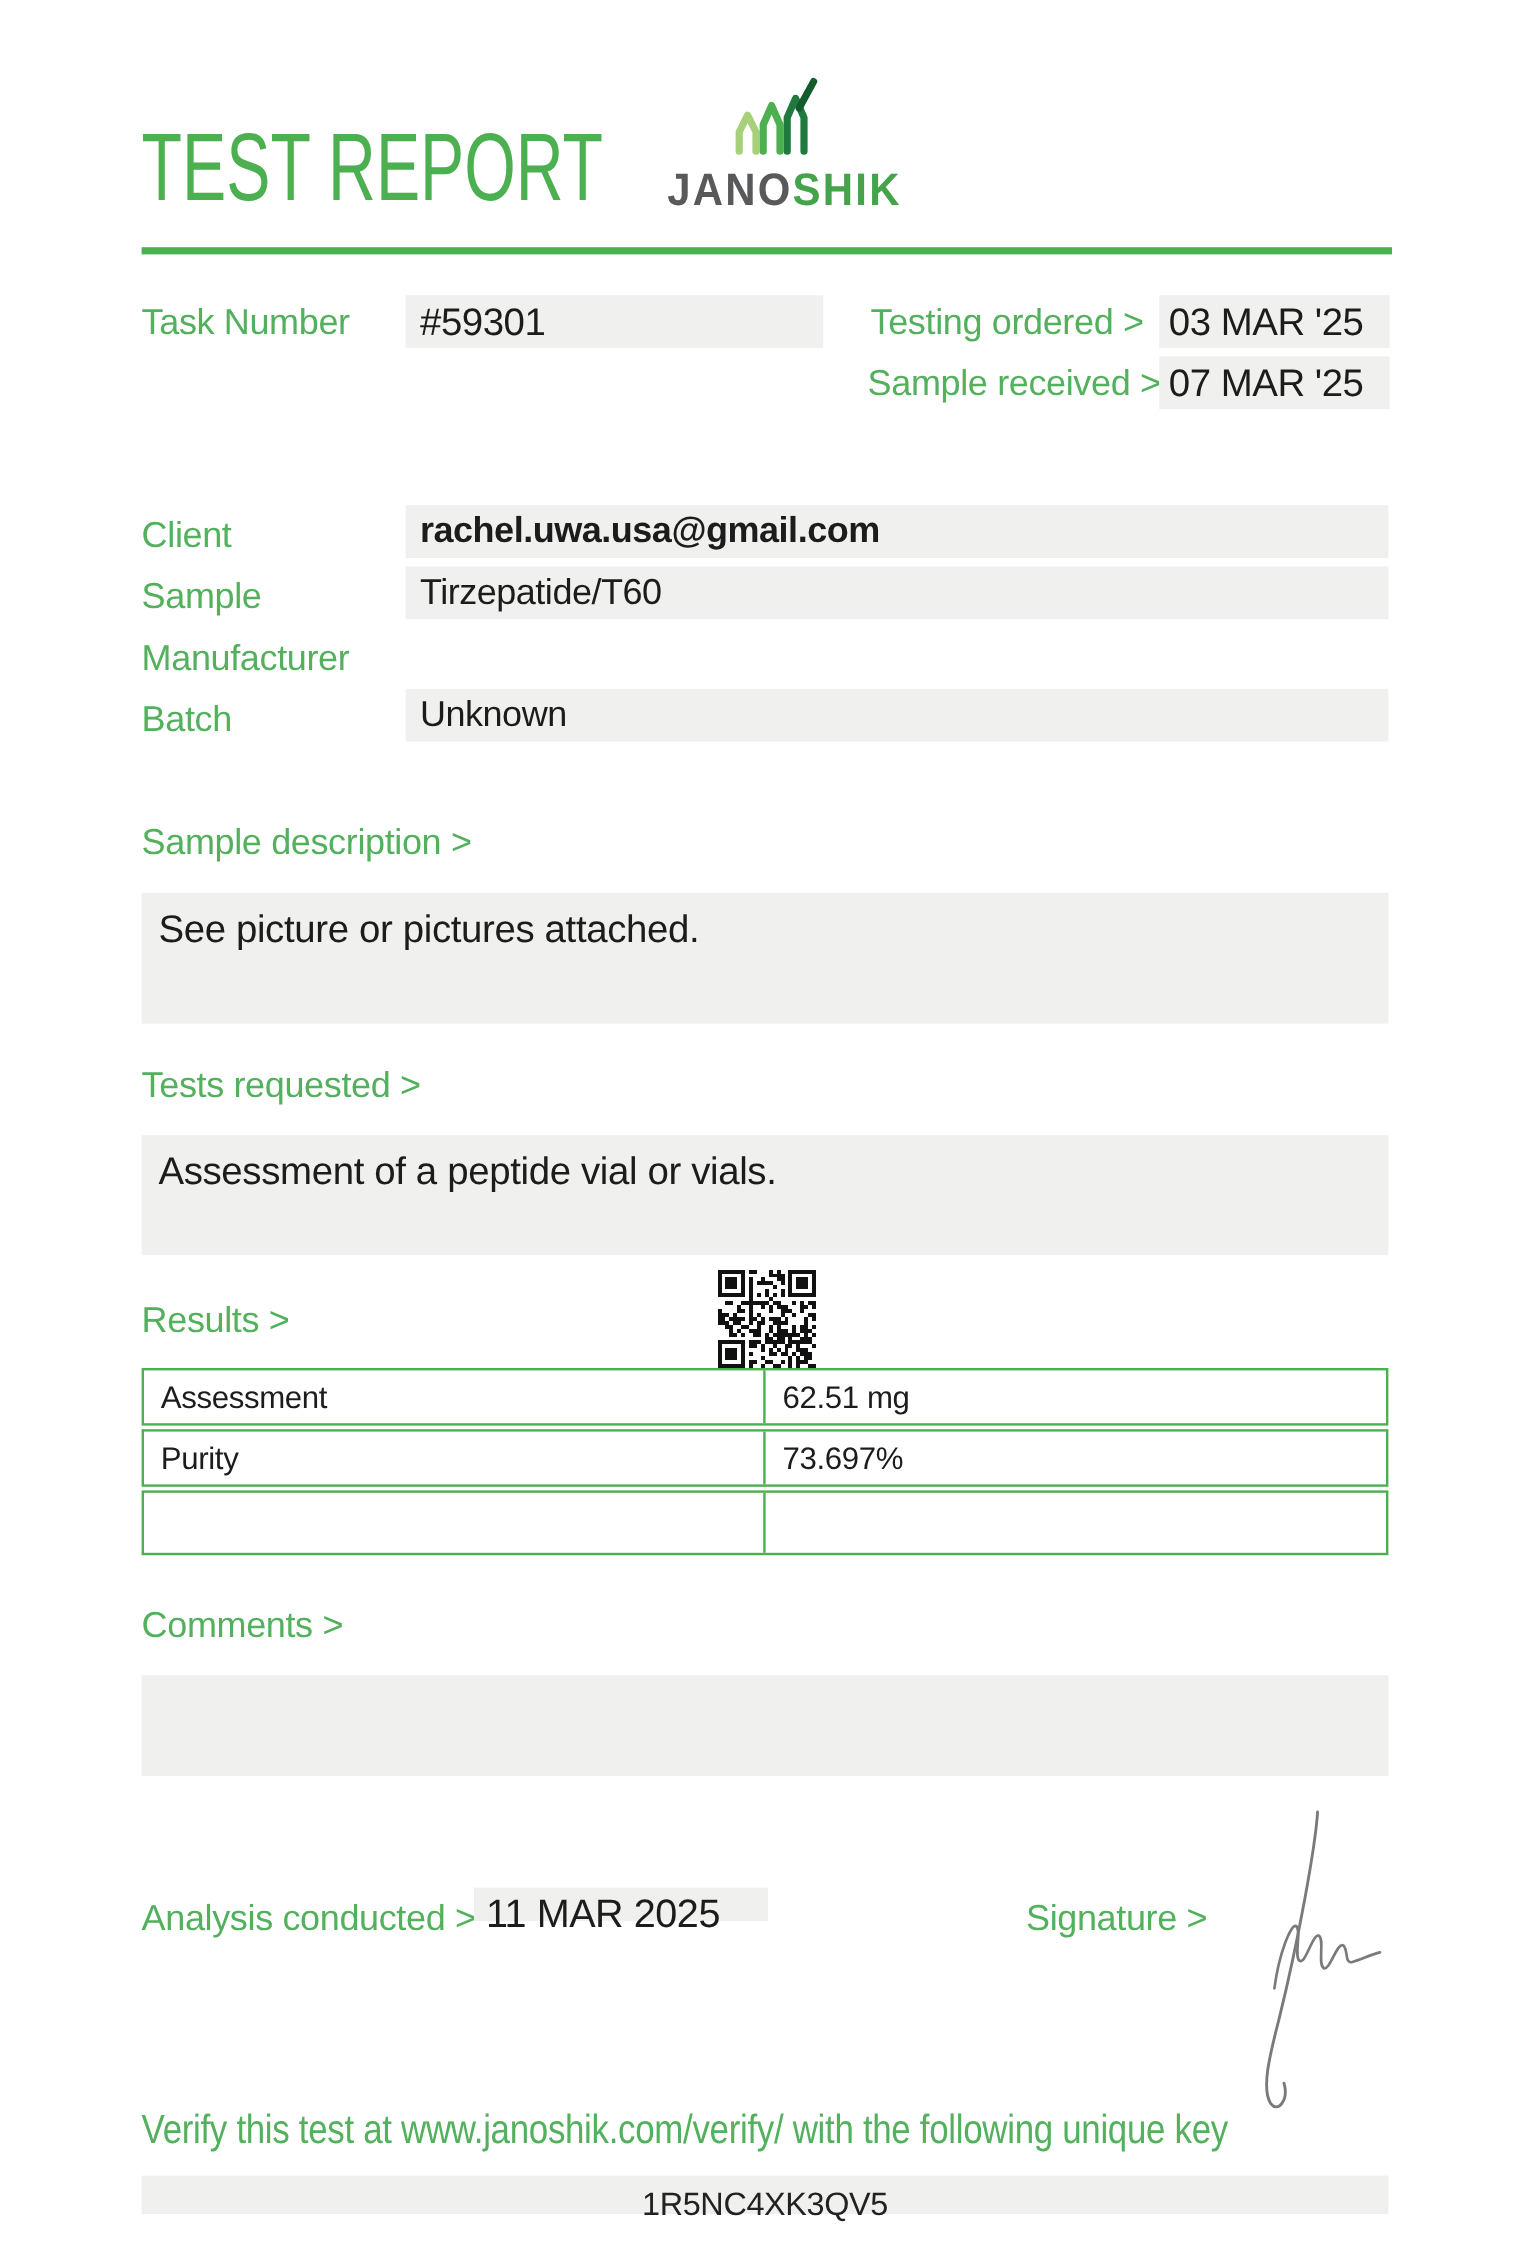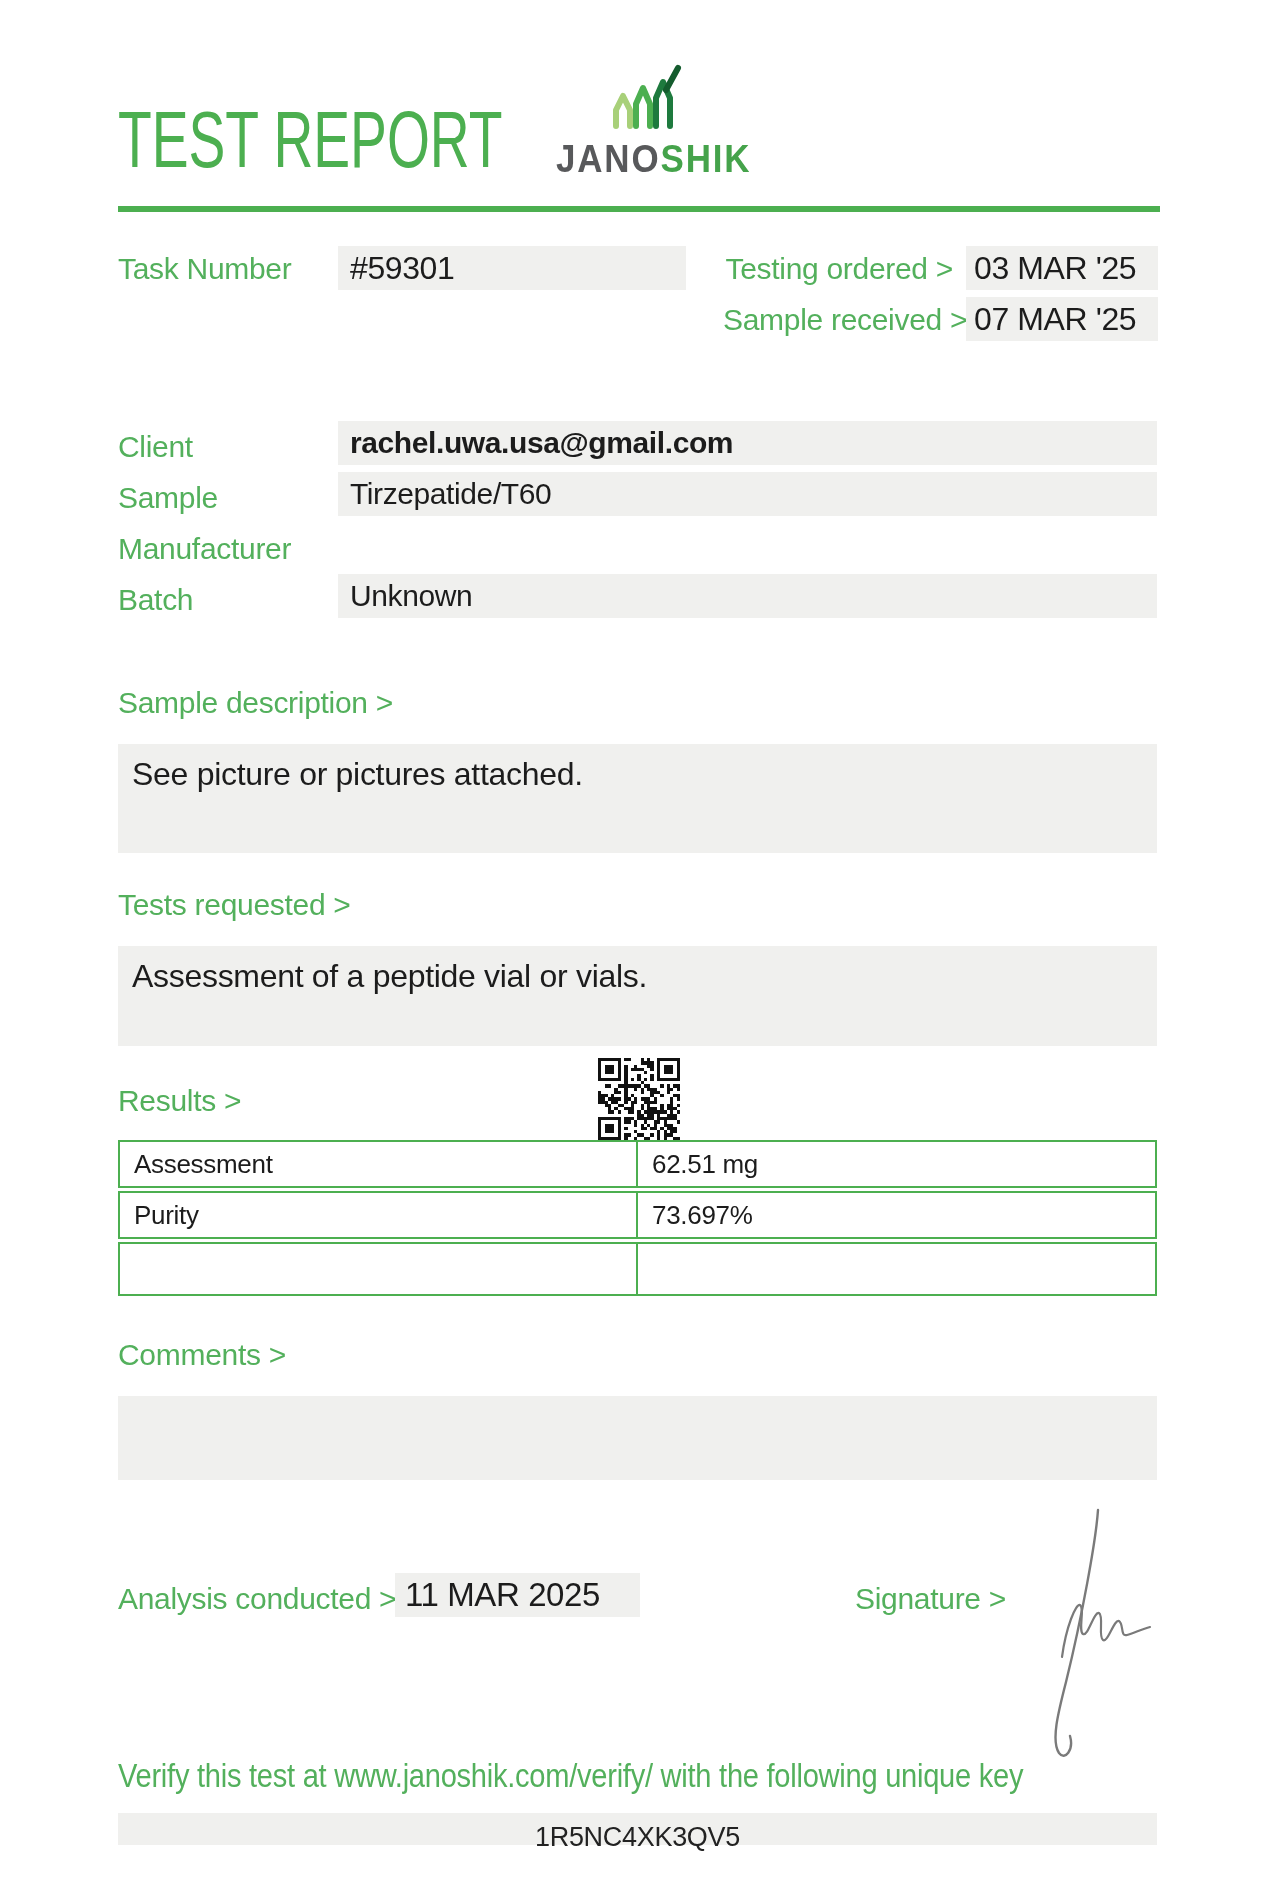--- a/index.html
+++ b/index.html
@@ -71,21 +71,21 @@
     letter-spacing:-0.3px;padding-left:14px;white-space:nowrap;}
   .rcell.c1{width:518px;border-right:2px solid var(--green);}
   .rcell.c2{flex:1;}
   .rrow.last .rcell{height:50px;line-height:50px;}
 
   .h-comments{left:118px;top:1338px;}
   .box-comments{left:118px;top:1396px;width:1039px;height:84px;}
 
   
   .analysis-label{left:118px;top:1582px;}
-  .analysis-box{left:395px;top:1573px;width:245px;height:44px;}
+  .analysis-box{left:395px;top:1573px;width:245px;height:28px;}
   .analysis-box .val{font-size:33px;padding-left:10px;}
   .sig-label{left:855px;top:1582px;}
   .signature{position:absolute;left:1020px;top:1495px;width:150px;height:270px;}
 
   .verify{position:absolute;left:118px;top:1756px;color:var(--label-green);
     font-size:34px;letter-spacing:-0.3px;white-space:nowrap;
     transform:scaleX(0.855);transform-origin:left top;}
   .key-bar{position:absolute;left:118px;top:1813px;width:1039px;height:32px;
     background:var(--box-gray);text-align:center;}
   .key-bar span{display:inline-block;line-height:48px;font-size:27px;color:#222;

